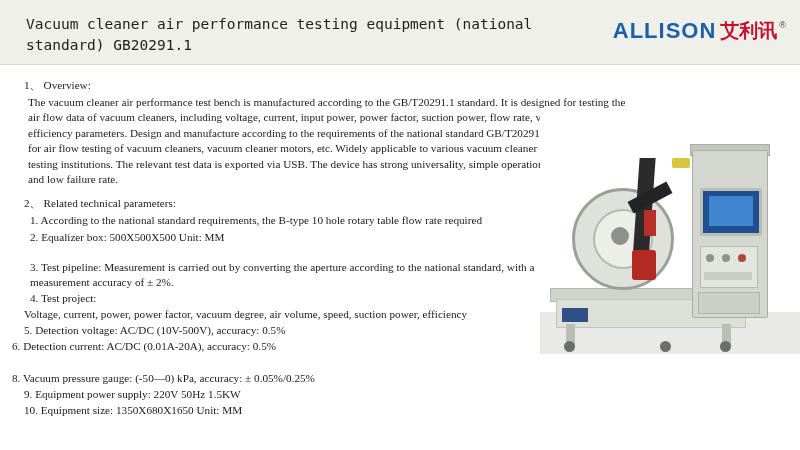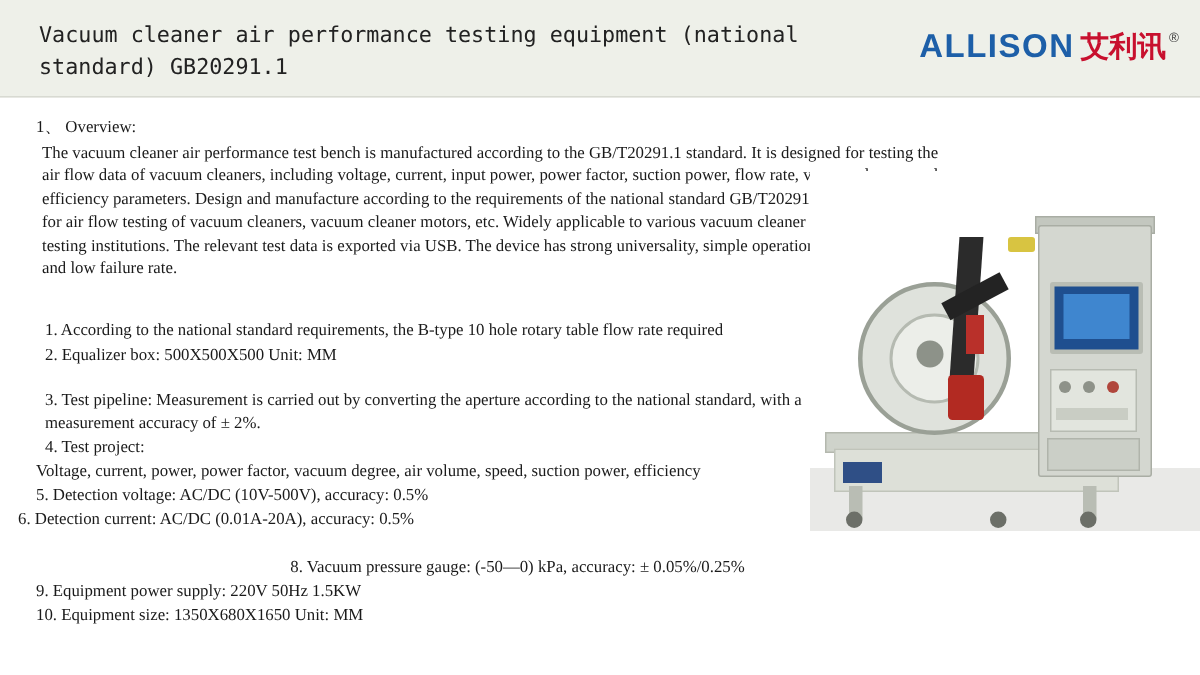--- a/index.html
+++ b/index.html
@@ -351,29 +351,30 @@
       <span class="brand-latin">ALLISON</span><span class="brand-cn">艾利讯</span><span class="brand-tm">®</span>
     </div>
   </div>
 
   <div class="content">
 
     <div class="txt heading" style="top:8px;">1、 Overview:</div>
 
     <div class="txt para" style="top:25px; width:608px; left:28px; text-indent:0;">The vacuum cleaner air performance test bench is manufactured according to the GB/T20291.1 standard. It is designed for testing the air flow data of vacuum cleaners, including voltage, current, input power, power factor, suction power, flow rate, vacuum degree, and efficiency parameters. Design and manufacture according to the requirements of the national standard GB/T20291.1. Commonly used for air flow testing of vacuum cleaners, vacuum cleaner motors, etc. Widely applicable to various vacuum cleaner manufacturers and testing institutions. The relevant test data is exported via USB. The device has strong universality, simple operation, convenient control, and low failure rate.</div>
 
+    <div class="txt heading" style="top:126px;">2、 Related technical parameters:</div>
 
     <div class="txt item-wide" style="top:143px; width:560px;">1. According to the national standard requirements, the B-type 10 hole rotary table flow rate required</div>
     <div class="txt item-wide" style="top:160px;">2. Equalizer box: 500X500X500 Unit: MM</div>
     <div class="txt item-wide" style="top:190px; width:555px;">3. Test pipeline: Measurement is carried out by converting the aperture according to the national standard, with a measurement accuracy of ± 2%.</div>
     <div class="txt item-wide" style="top:221px;">4. Test project:</div>
     <div class="txt item-wide" style="top:237px; left:24px; width:590px;">Voltage, current, power, power factor, vacuum degree, air volume, speed, suction power, efficiency</div>
     <div class="txt item-wide" style="top:253px; left:24px;">5. Detection voltage: AC/DC (10V-500V), accuracy: 0.5%</div>
     <div class="txt item-wide" style="top:269px; left:12px;">6. Detection current: AC/DC (0.01A-20A), accuracy: 0.5%</div>
-    <div class="txt item-wide" style="top:301px; left:40px;text-align:center;">8. Vacuum pressure gauge: (-50—0) kPa, accuracy: ± 0.05%/0.25%</div>
+    <div class="txt item-wide" style="top:301px; left:12px;">8. Vacuum pressure gauge: (-50—0) kPa, accuracy: ± 0.05%/0.25%</div>
     <div class="txt item-wide" style="top:317px; left:24px;">9. Equipment power supply: 220V 50Hz 1.5KW</div>
     <div class="txt item-wide" style="top:333px; left:24px;">10. Equipment size: 1350X680X1650 Unit: MM</div>
 
   </div>
 
   <div class="photo">
     <div class="wall"></div>
     <div class="floor"></div>
 
     <div class="bench-top"></div>

